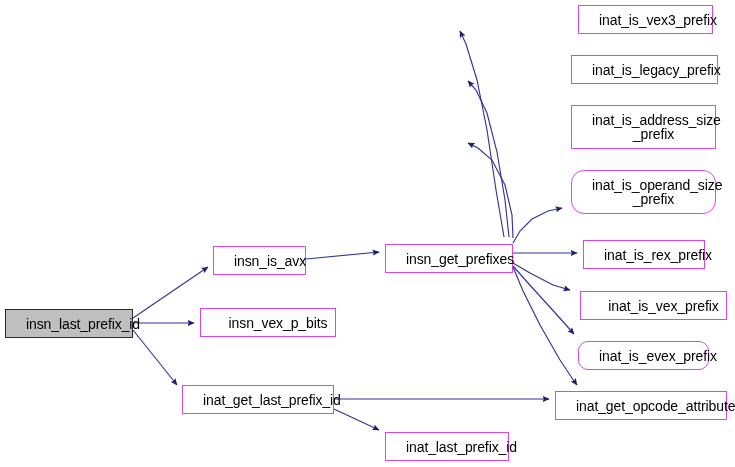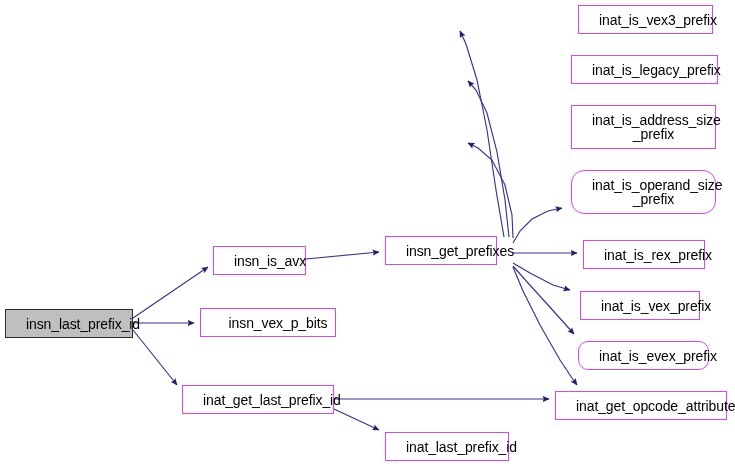--- a/index.html
+++ b/index.html
@@ -76,27 +76,27 @@
       <path d="M513,267 L523,291 L540,325 L560,360 L572,378 L577,385" fill="none" stroke="#33339a" stroke-width="1.15" marker-end="url(#arrow)"></path>
       <path d="M334,399 L549,399" fill="none" stroke="#33339a" stroke-width="1.15" marker-end="url(#arrow)"></path>
       <path d="M334,409 L379,430" fill="none" stroke="#33339a" stroke-width="1.15" marker-end="url(#arrow)"></path>
     </svg>
 
   <div id="node-layer">
       <div class="gnode root" style="left: 5px; top: 309px; width: 128px; height: 29px;"><span class="lbl">insn_last_prefix_id</span></div>
       <div class="gnode" style="left: 213px; top: 246px; width: 93px; height: 29px;"><span class="lbl">insn_is_avx</span></div>
       <div class="gnode" style="left: 200px; top: 308px; width: 136px; height: 29px;"><span class="lbl">insn_vex_p_bits</span></div>
       <div class="gnode" style="left: 182px; top: 385px; width: 152px; height: 29px;"><span class="lbl">inat_get_last_prefix_id</span></div>
-      <div class="gnode" style="left: 385px; top: 236px; width: 112px; height: 29px;"><span class="lbl">insn_get_prefixes</span></div>
+      <div class="gnode" style="left: 385px; top: 244px; width: 128px; height: 29px;"><span class="lbl">insn_get_prefixes</span></div>
       <div class="gnode" style="left: 385px; top: 432px; width: 124px; height: 29px;"><span class="lbl">inat_last_prefix_id</span></div>
       <div class="gnode" style="left: 578px; top: 5px; width: 135px; height: 29px;"><span class="lbl">inat_is_vex3_prefix</span></div>
       <div class="gnode" style="left: 571px; top: 55px; width: 147px; height: 29px;"><span class="lbl">inat_is_legacy_prefix</span></div>
       <div class="gnode" style="left: 571px; top: 105px; width: 145px; height: 44px;"><span class="lbl">inat_is_address_size
 _prefix</span></div>
       <div class="gnode" style="left: 571px; top: 170px; width: 145px; height: 44px; border-radius: 13px;"><span class="lbl">inat_is_operand_size
 _prefix</span></div>
       <div class="gnode" style="left: 583px; top: 240px; width: 122px; height: 29px;"><span class="lbl">inat_is_rex_prefix</span></div>
-      <div class="gnode" style="left: 580px; top: 291px; width: 120px; height: 29px;"><span class="lbl">inat_is_vex_prefix</span></div>
+      <div class="gnode" style="left: 580px; top: 291px; width: 147px; height: 29px;"><span class="lbl">inat_is_vex_prefix</span></div>
       <div class="gnode" style="left: 578px; top: 341px; width: 131px; height: 29px; border-radius: 10px;"><span class="lbl">inat_is_evex_prefix</span></div>
       <div class="gnode" style="left: 555px; top: 391px; width: 172px; height: 29px;"><span class="lbl">inat_get_opcode_attribute</span></div>
     </div>
 
 </div>
 
 </body></html>

